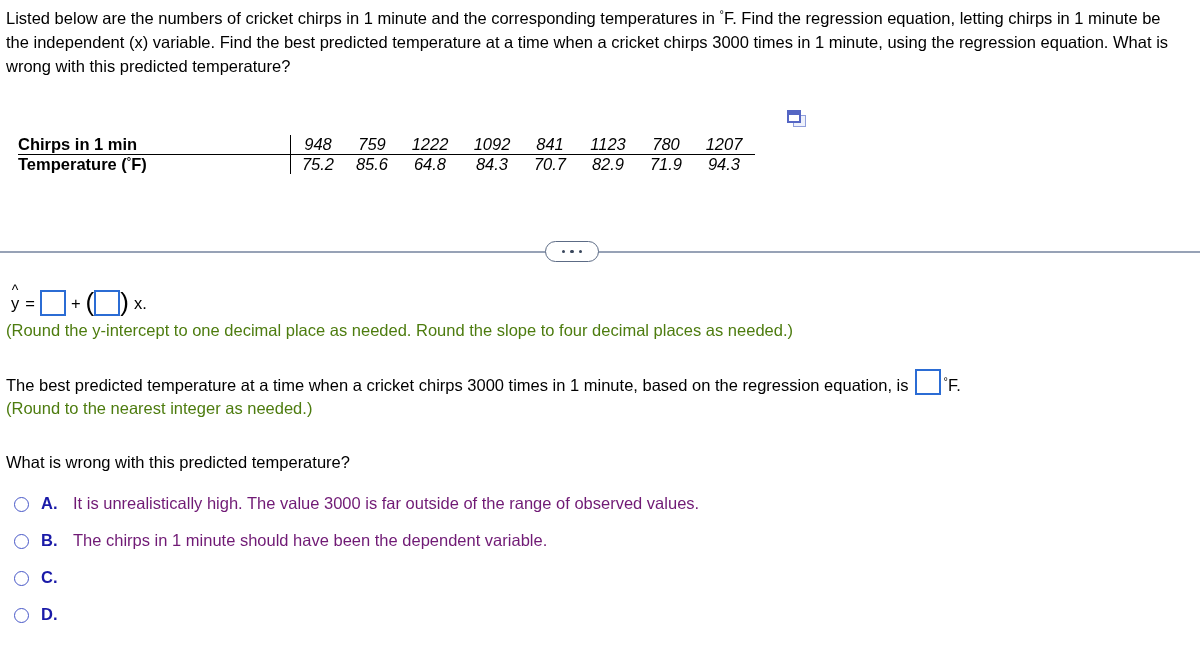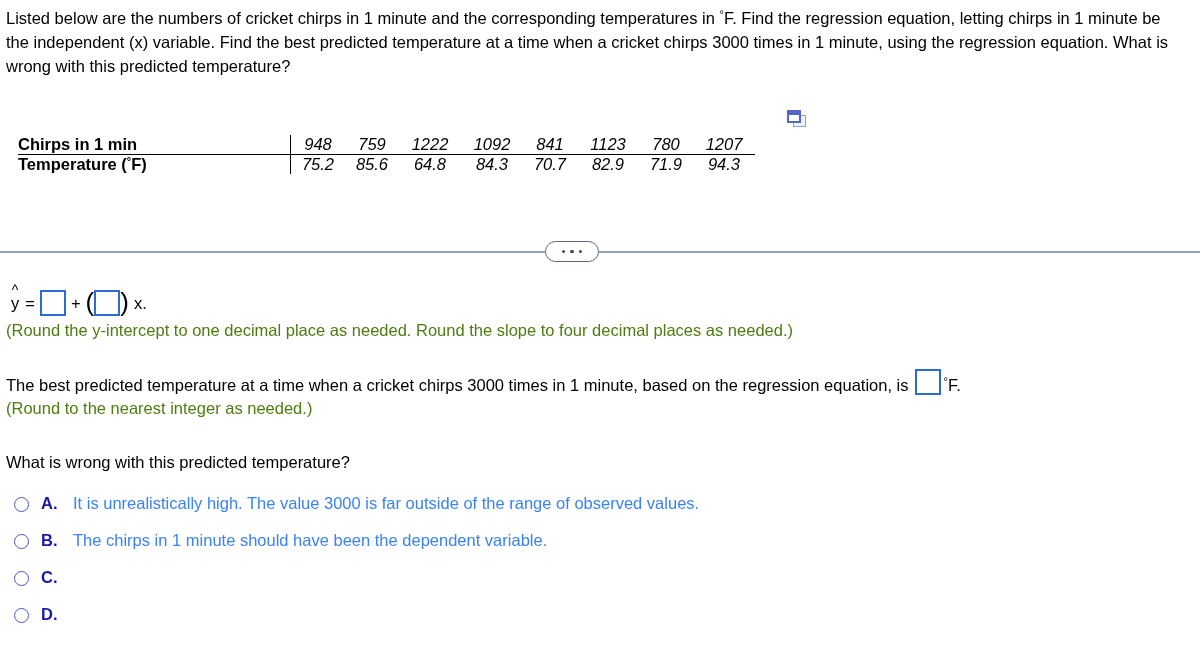--- a/index.html
+++ b/index.html
@@ -273,21 +273,21 @@
   .opt-letter {
     color: #1a1aa8;
     font-weight: bold;
     font-size: 16.5px;
     margin-left: 12px;
     width: 24px;
     flex: 0 0 auto;
   }
   .opt-text {
     font-size: 16.5px;
-    color: #3b82f6;
+    color: #701a75;
     margin-left: 8px;
     white-space: nowrap;
   }
 </style>
 </head>
 <body>
 
 <div class="page">
 
   <div class="problem-statement">

